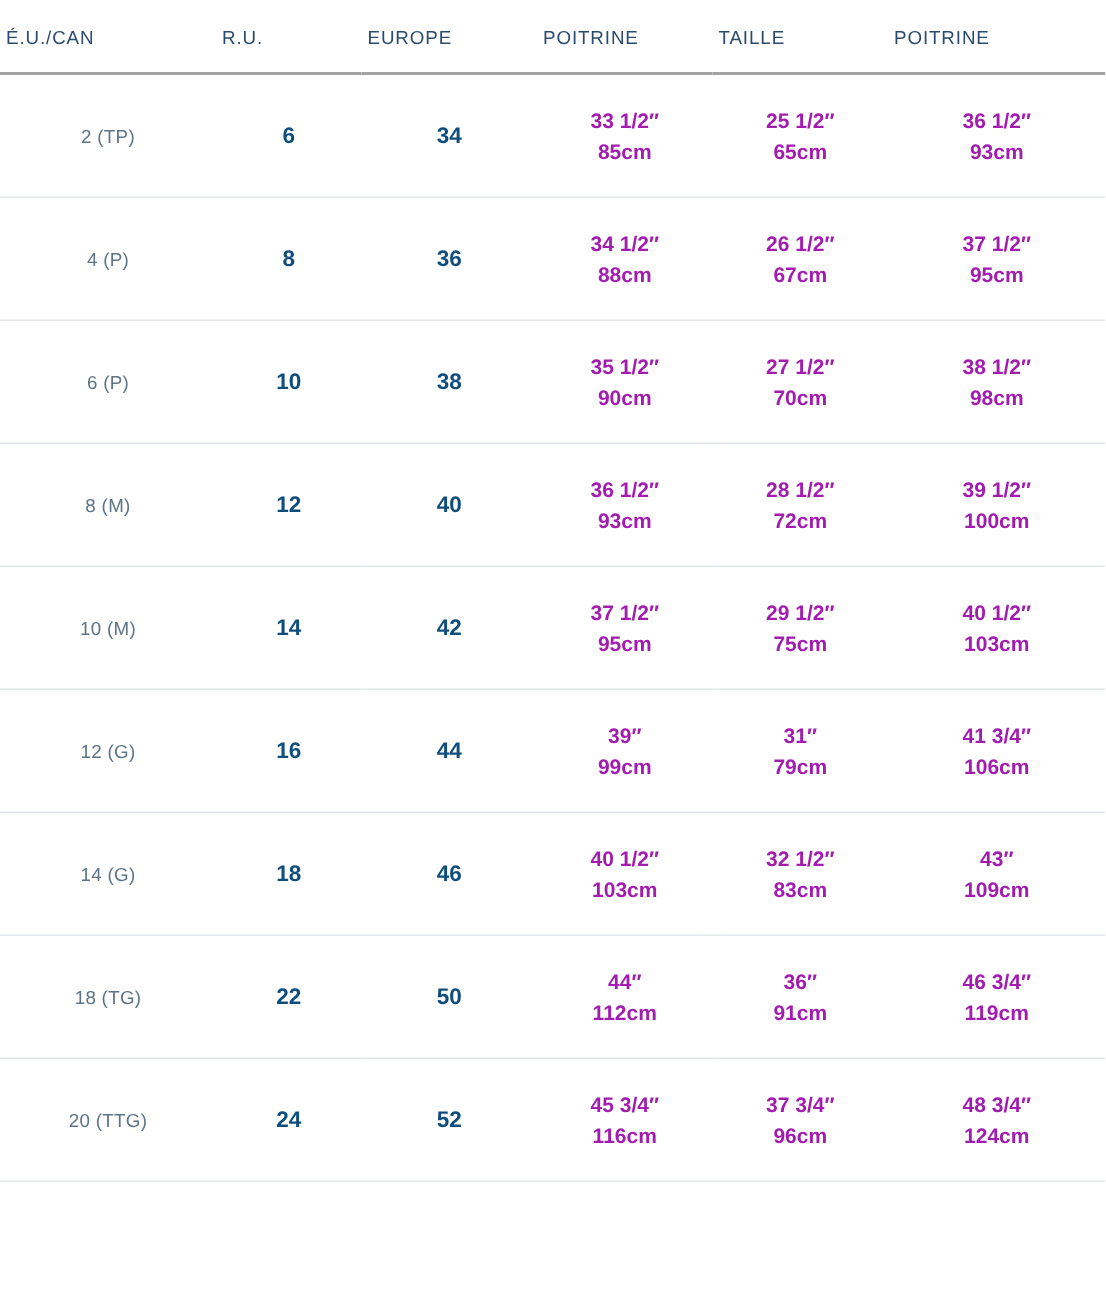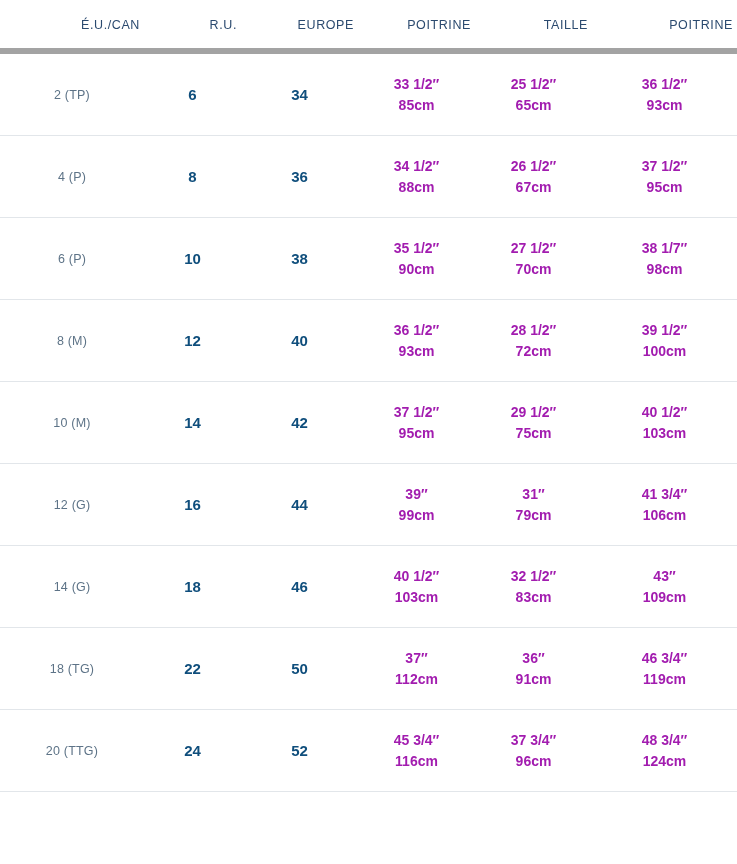--- a/index.html
+++ b/index.html
@@ -24,23 +24,23 @@
   .size-table col.c2 { width: 117px; }
   .size-table col.c3 { width: 117px; }
   .size-table col.c4 { width: 117px; }
   .size-table col.c5 { width: 145px; }
 
   thead th {
     font-size: 12.5px;
     font-weight: normal;
     letter-spacing: 0.6px;
     color: #2b4a6f;
-    text-align: right;
+    text-align: left;
     padding: 18px 4px 16px 4px;
-    border-bottom: 6px solid #a3a3a3;
+    border-bottom: 2px solid #a3a3a3;
     white-space: nowrap;
   }
 
   tbody td {
     text-align: center;
     border-bottom: 1px solid #e2e6ea;
     padding: 14px 4px 14px 4px;
     height: 53px;
     vertical-align: middle;
   }
@@ -107,21 +107,21 @@
       <td><span class="meas"><span class="in">34 1/2″</span><span class="cm">88cm</span></span></td>
       <td><span class="meas"><span class="in">26 1/2″</span><span class="cm">67cm</span></span></td>
       <td><span class="meas"><span class="in">37 1/2″</span><span class="cm">95cm</span></span></td>
     </tr>
     <tr>
       <td class="cell-first">6 (P)</td>
       <td class="cell-num">10</td>
       <td class="cell-num">38</td>
       <td><span class="meas"><span class="in">35 1/2″</span><span class="cm">90cm</span></span></td>
       <td><span class="meas"><span class="in">27 1/2″</span><span class="cm">70cm</span></span></td>
-      <td><span class="meas"><span class="in">38 1/7″</span><span class="cm">98cm</span></span></td>
+      <td><span class="meas"><span class="in">38 1/2″</span><span class="cm">98cm</span></span></td>
     </tr>
     <tr>
       <td class="cell-first">8 (M)</td>
       <td class="cell-num">12</td>
       <td class="cell-num">40</td>
       <td><span class="meas"><span class="in">36 1/2″</span><span class="cm">93cm</span></span></td>
       <td><span class="meas"><span class="in">28 1/2″</span><span class="cm">72cm</span></span></td>
       <td><span class="meas"><span class="in">39 1/2″</span><span class="cm">100cm</span></span></td>
     </tr>
     <tr>
@@ -145,21 +145,21 @@
       <td class="cell-num">18</td>
       <td class="cell-num">46</td>
       <td><span class="meas"><span class="in">40 1/2″</span><span class="cm">103cm</span></span></td>
       <td><span class="meas"><span class="in">32 1/2″</span><span class="cm">83cm</span></span></td>
       <td><span class="meas"><span class="in">43″</span><span class="cm">109cm</span></span></td>
     </tr>
     <tr>
       <td class="cell-first">18 (TG)</td>
       <td class="cell-num">22</td>
       <td class="cell-num">50</td>
-      <td><span class="meas"><span class="in">37″</span><span class="cm">112cm</span></span></td>
+      <td><span class="meas"><span class="in">44″</span><span class="cm">112cm</span></span></td>
       <td><span class="meas"><span class="in">36″</span><span class="cm">91cm</span></span></td>
       <td><span class="meas"><span class="in">46 3/4″</span><span class="cm">119cm</span></span></td>
     </tr>
     <tr>
       <td class="cell-first">20 (TTG)</td>
       <td class="cell-num">24</td>
       <td class="cell-num">52</td>
       <td><span class="meas"><span class="in">45 3/4″</span><span class="cm">116cm</span></span></td>
       <td><span class="meas"><span class="in">37 3/4″</span><span class="cm">96cm</span></span></td>
       <td><span class="meas"><span class="in">48 3/4″</span><span class="cm">124cm</span></span></td>

